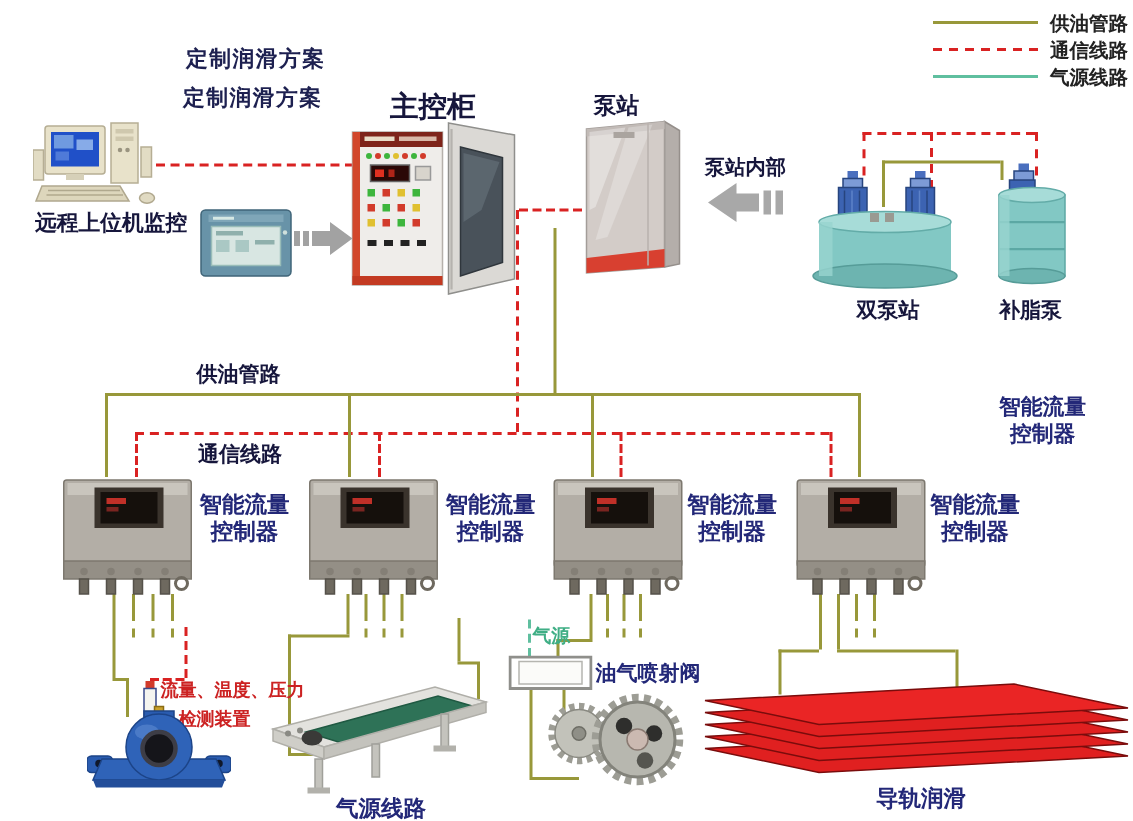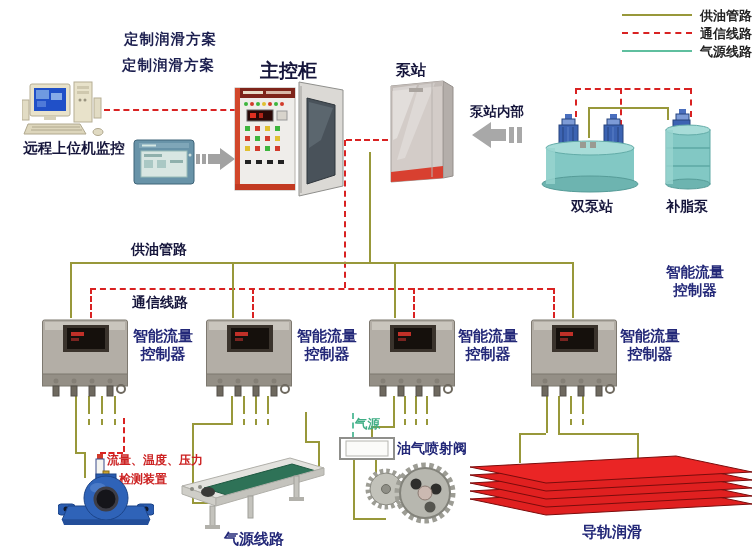--- a/index.html
+++ b/index.html
@@ -414,15 +414,15 @@
   </svg>
   <div class="ctl" style="left:350px;top:555px;width:72px;">齿轮润滑</div>
 
   <svg class="abs" style="left:466px;top:452px;" width="290" height="72" viewBox="0 0 290 72">
     <polygon points="4,47 210,36 286,52 80,63" fill="#e02020" stroke="#7a0c0c"></polygon>
     <polygon points="4,39 210,28 286,44 80,55" fill="#e02020" stroke="#7a0c0c"></polygon>
     <polygon points="4,31 210,20 286,36 80,47" fill="#e02020" stroke="#7a0c0c"></polygon>
     <polygon points="4,23 210,12 286,28 80,39" fill="#e02020" stroke="#7a0c0c"></polygon>
     <polygon points="4,15 210,4 286,20 80,31" fill="#ea2525" stroke="#7a0c0c"></polygon>
   </svg>
-  <div class="ctl" style="left:562px;top:523px;width:80px;text-align:right;">导轨润滑</div>
+  <div class="ctl" style="left:574px;top:523px;width:80px;">导轨润滑</div>
 
 </div>
 
 </body></html>

